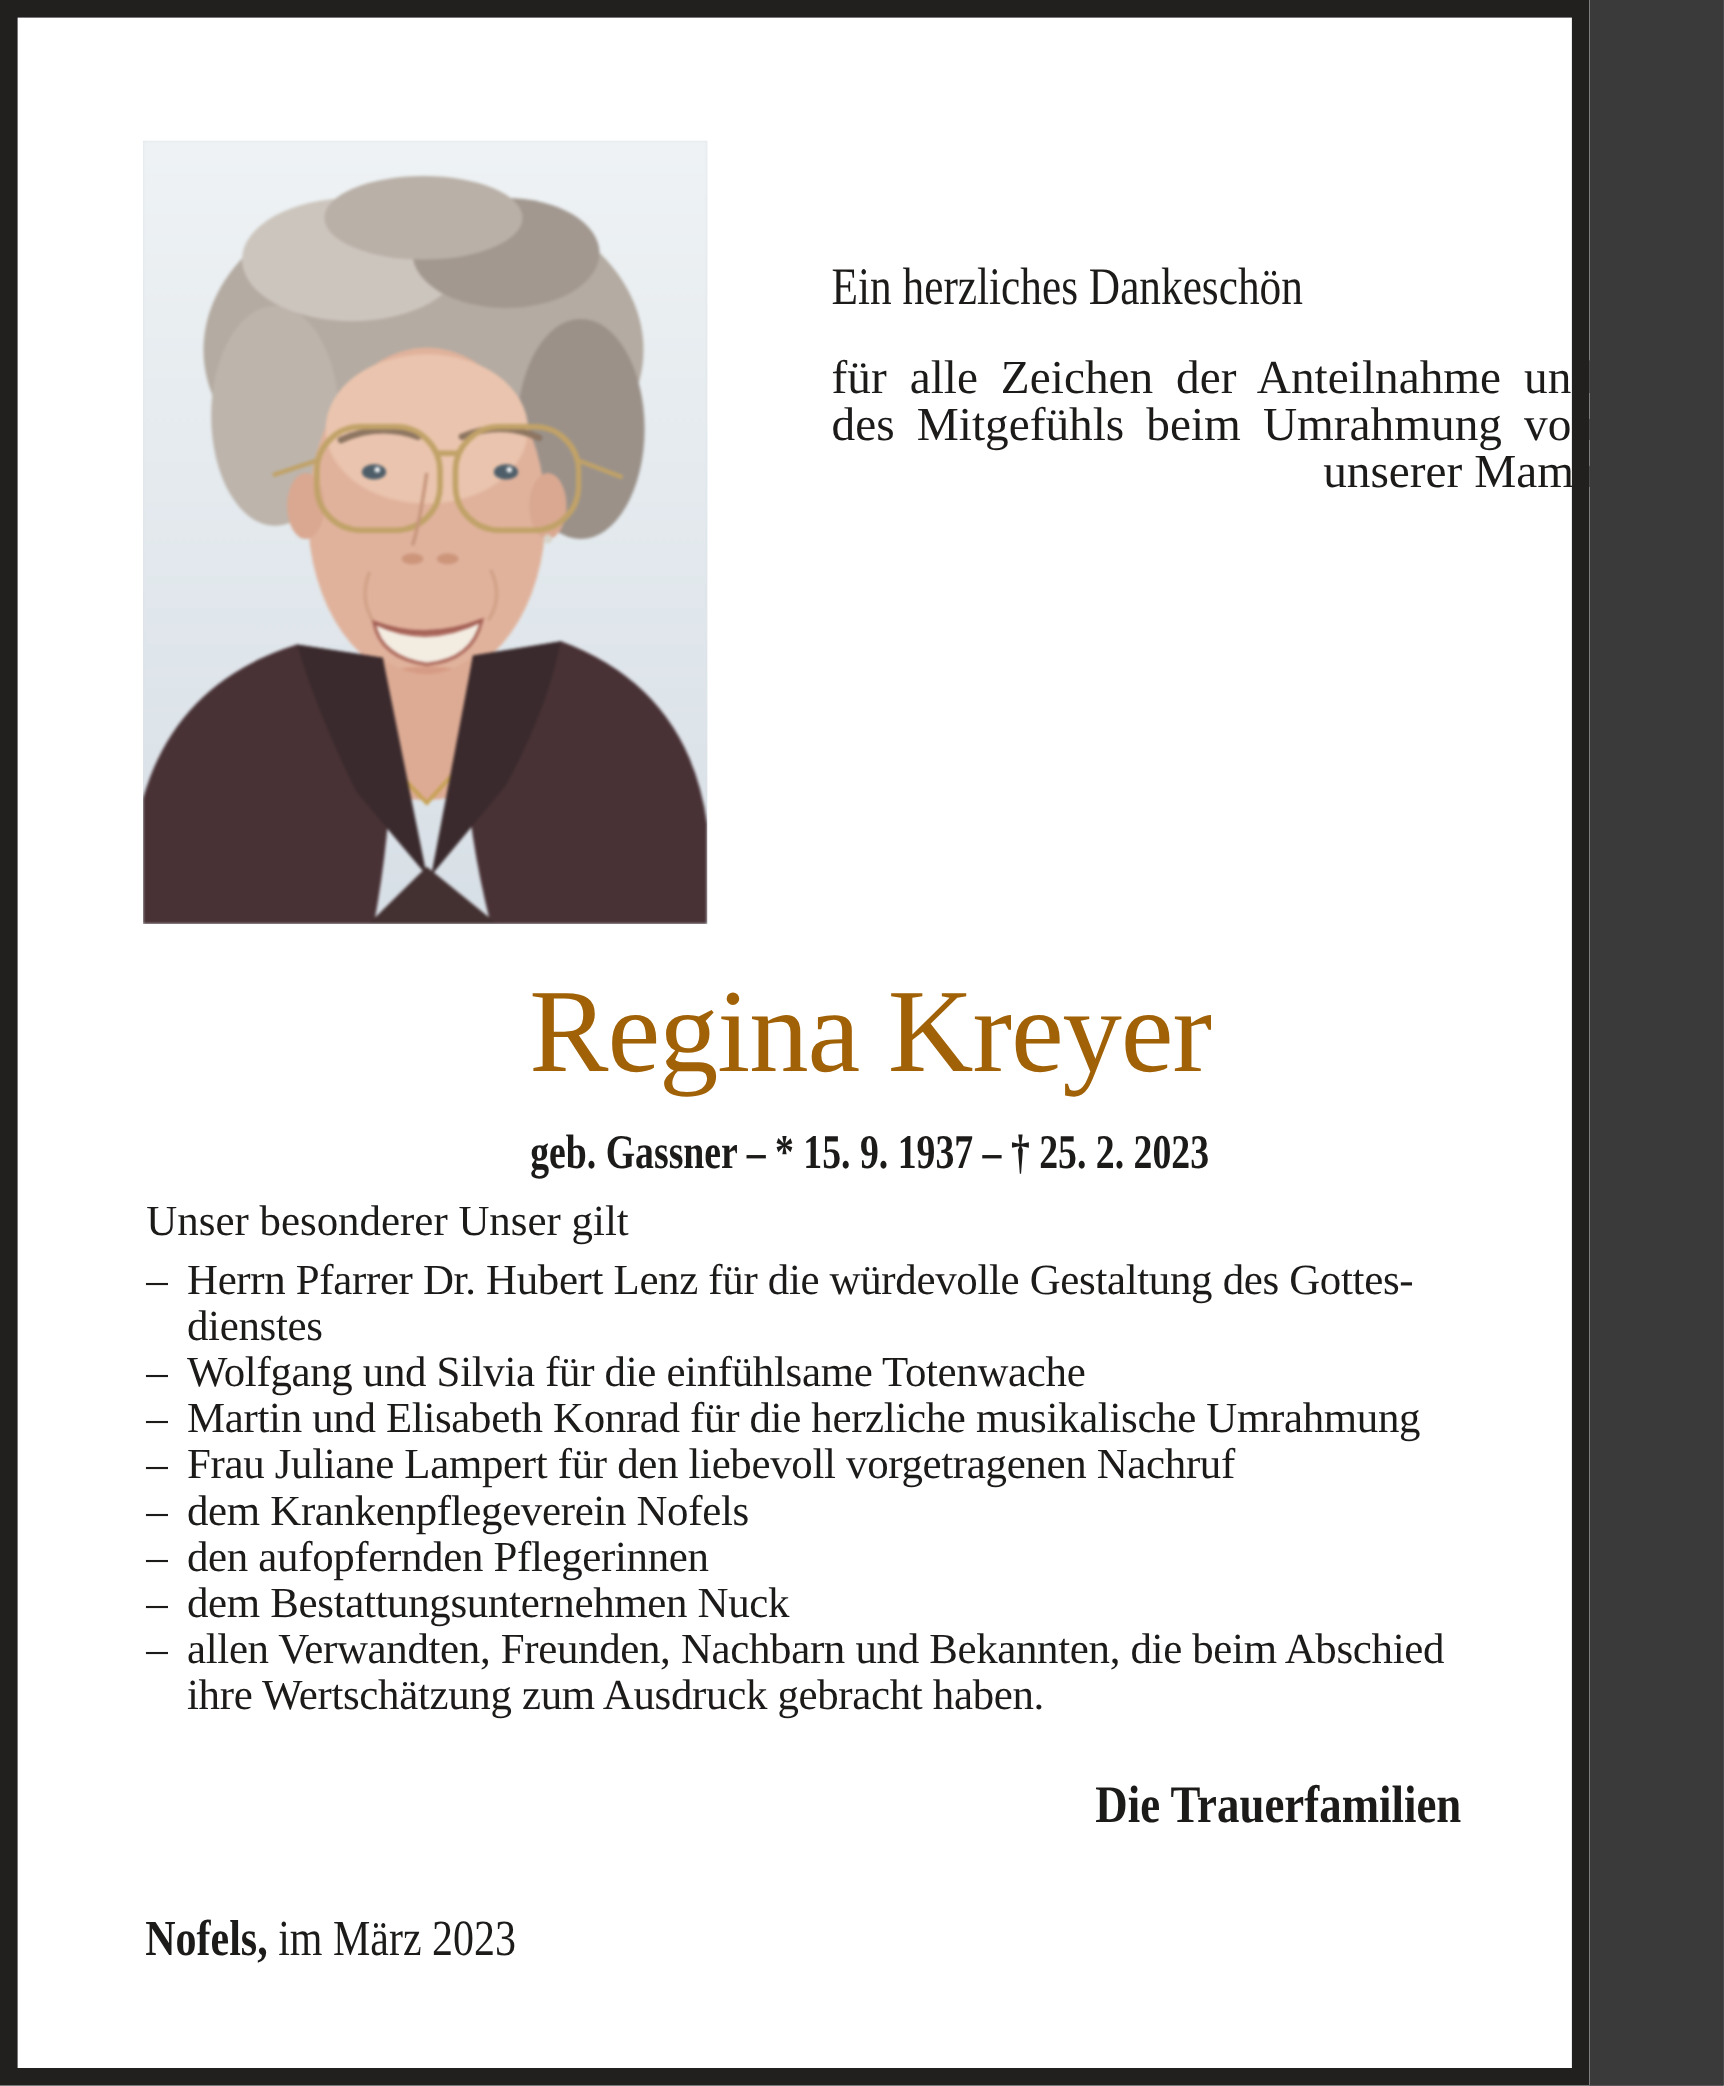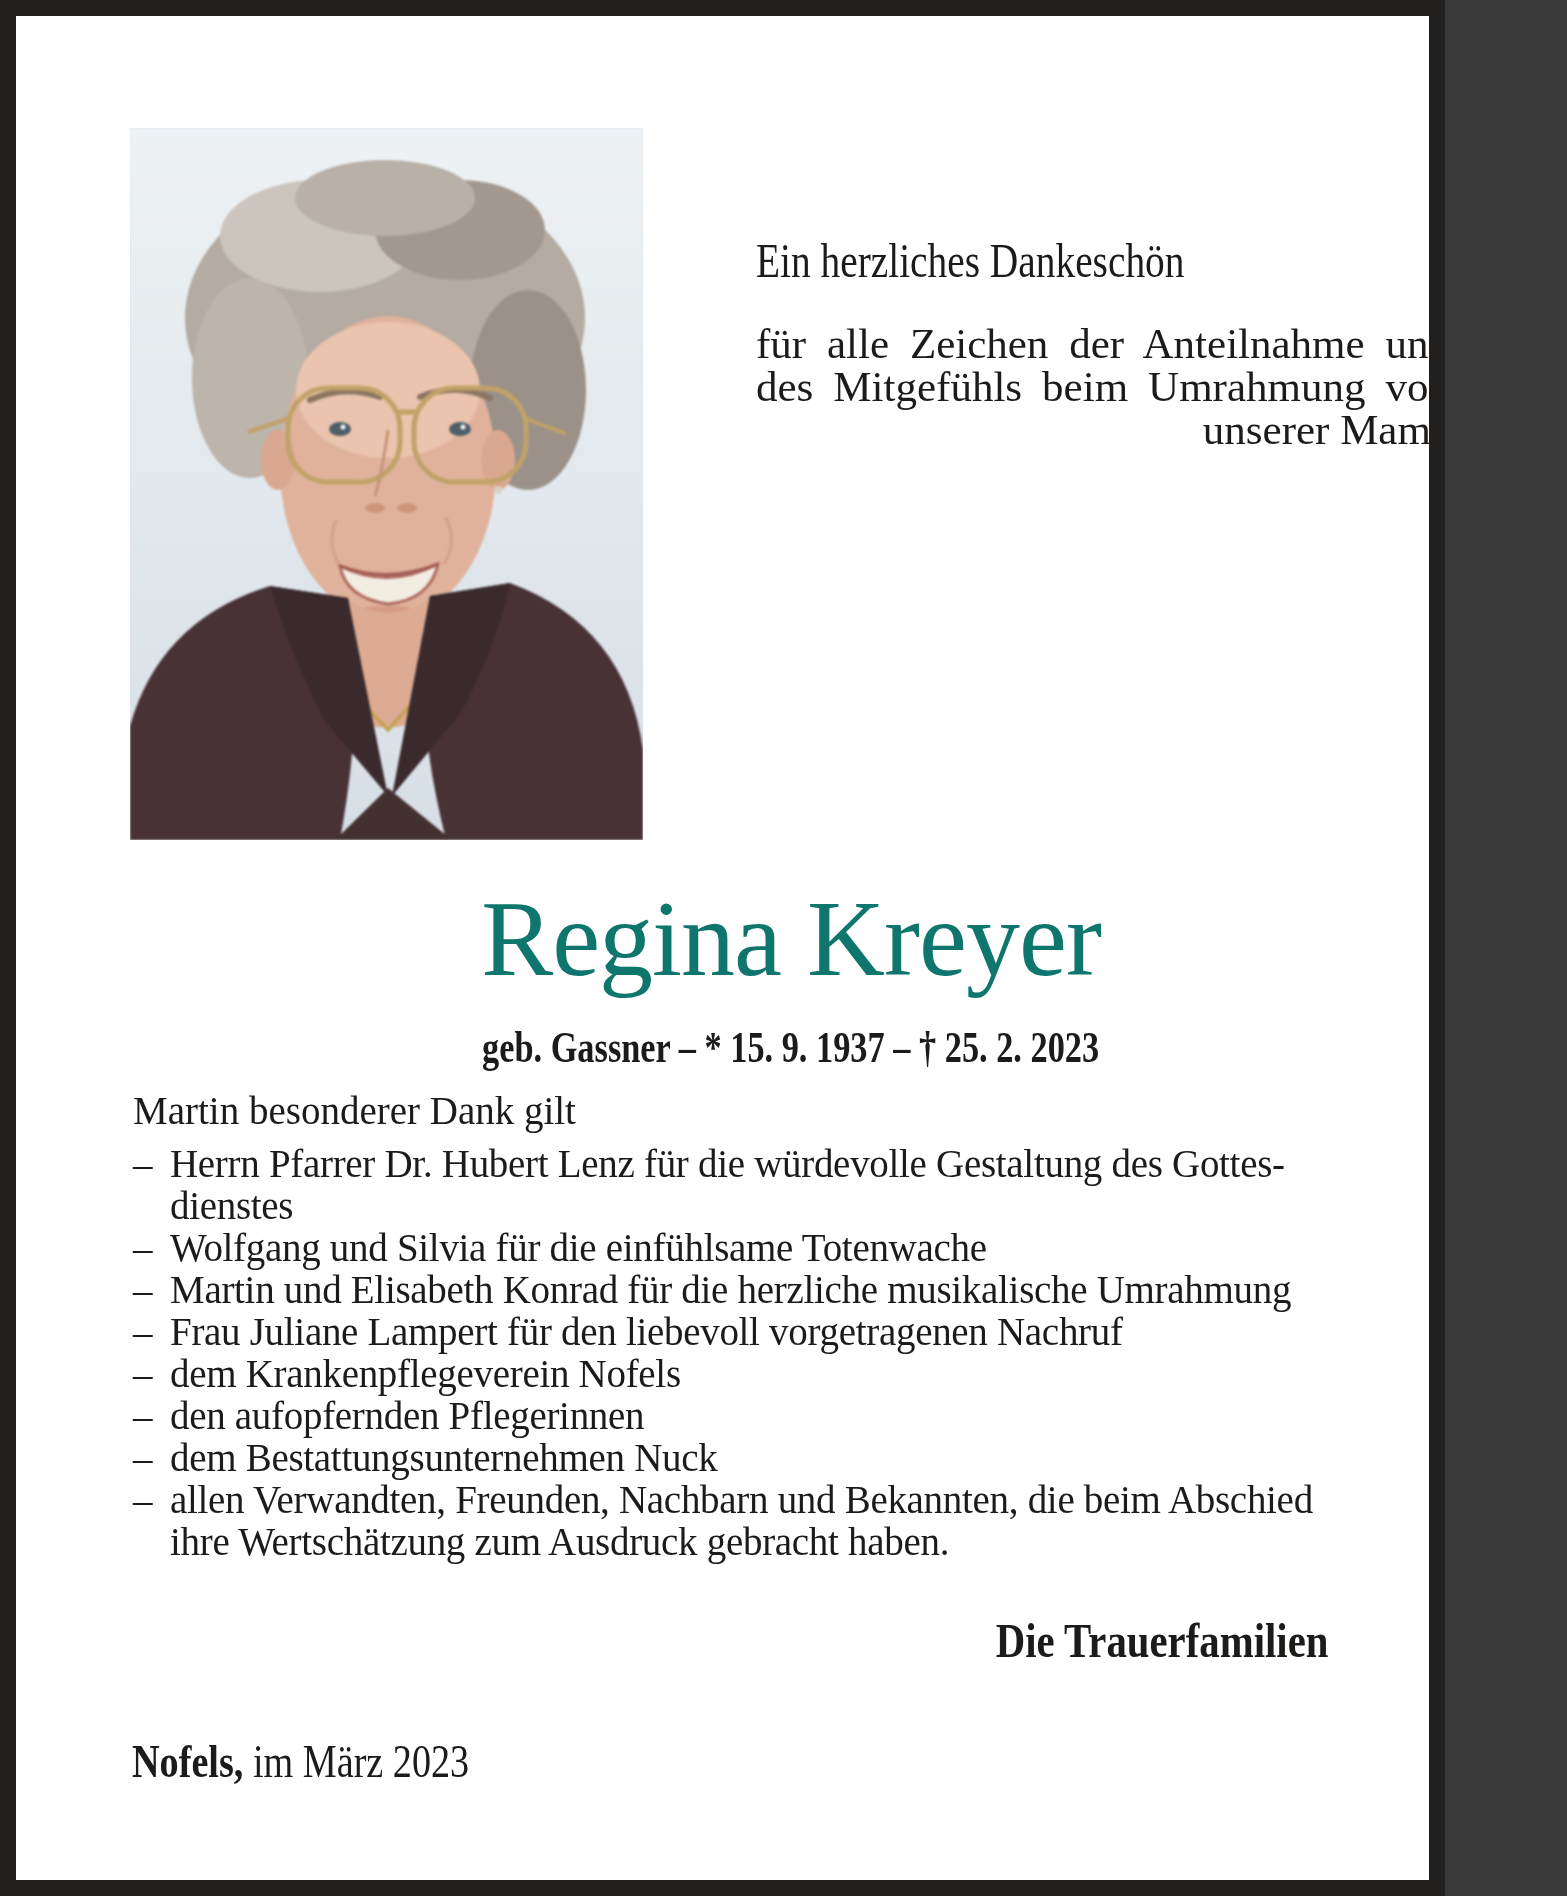--- a/index.html
+++ b/index.html
@@ -35,21 +35,21 @@
   .intro{
     margin:37px 0 0 0;font-size:43px;line-height:43px;
   }
   .intro .jline{text-align:justify;text-align-last:justify;}
   .intro .lline{text-align:right;}
   
   .name-block{
     position:absolute;left:132px;top:883px;width:1318px;text-align:center;
   }
   .name{
-    font-size:108px;line-height:112px;color:#0f766e;
+    font-size:108px;line-height:112px;color:#a16207;
     letter-spacing:-1px;white-space:nowrap;
   }
   .dates{
     margin-top:12px;font-size:44px;line-height:46px;font-weight:700;
     white-space:nowrap;display:inline-block;
     transform:scaleX(.78);transform-origin:center top;
   }
   
   .thanks-intro{
     position:absolute;left:133px;top:1090px;
@@ -155,21 +155,21 @@
       <div class="lline">unserer Mama</div>
     </div>
   </div>
 
   <div class="name-block">
     <div class="name">Regina Kreyer</div>
     <br>
     <div class="dates">geb. Gassner – * 15. 9. 1937 – † 25. 2. 2023</div>
   </div>
 
-  <div class="thanks-intro">Martin besonderer Dank gilt</div>
+  <div class="thanks-intro">Unser besonderer Unser gilt</div>
   <ul class="thanks-list">
       <li><span class="dash">–</span>Herrn Pfarrer Dr. Hubert Lenz für die würdevolle Gestaltung des Gottes-<br>dienstes</li>
       <li><span class="dash">–</span>Wolfgang und Silvia für die einfühlsame Totenwache</li>
       <li><span class="dash">–</span>Martin und Elisabeth Konrad für die herzliche musikalische Umrahmung</li>
       <li><span class="dash">–</span>Frau Juliane Lampert für den liebevoll vorgetragenen Nachruf</li>
       <li><span class="dash">–</span>dem Krankenpflegeverein Nofels</li>
       <li><span class="dash">–</span>den aufopfernden Pflegerinnen</li>
       <li><span class="dash">–</span>dem Bestattungsunternehmen Nuck</li>
       <li><span class="dash">–</span>allen Verwandten, Freunden, Nachbarn und Bekannten, die beim Abschied<br>ihre Wertschätzung zum Ausdruck gebracht haben.</li>
     </ul>

